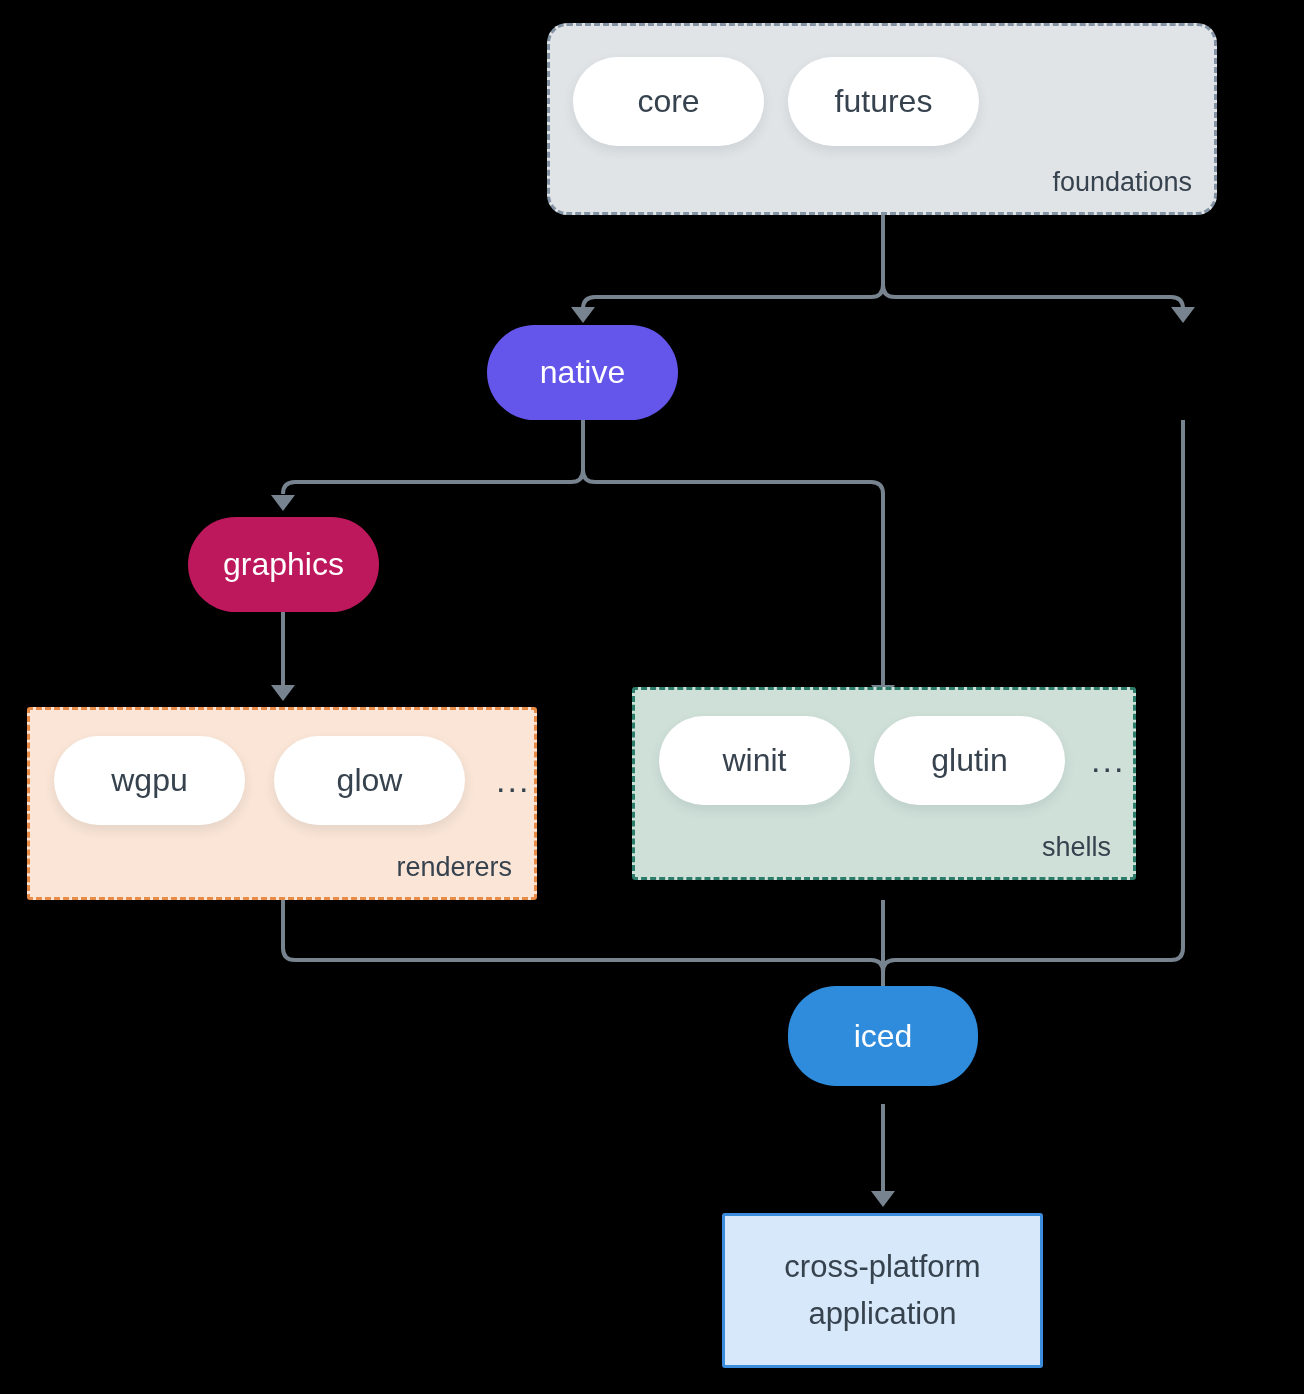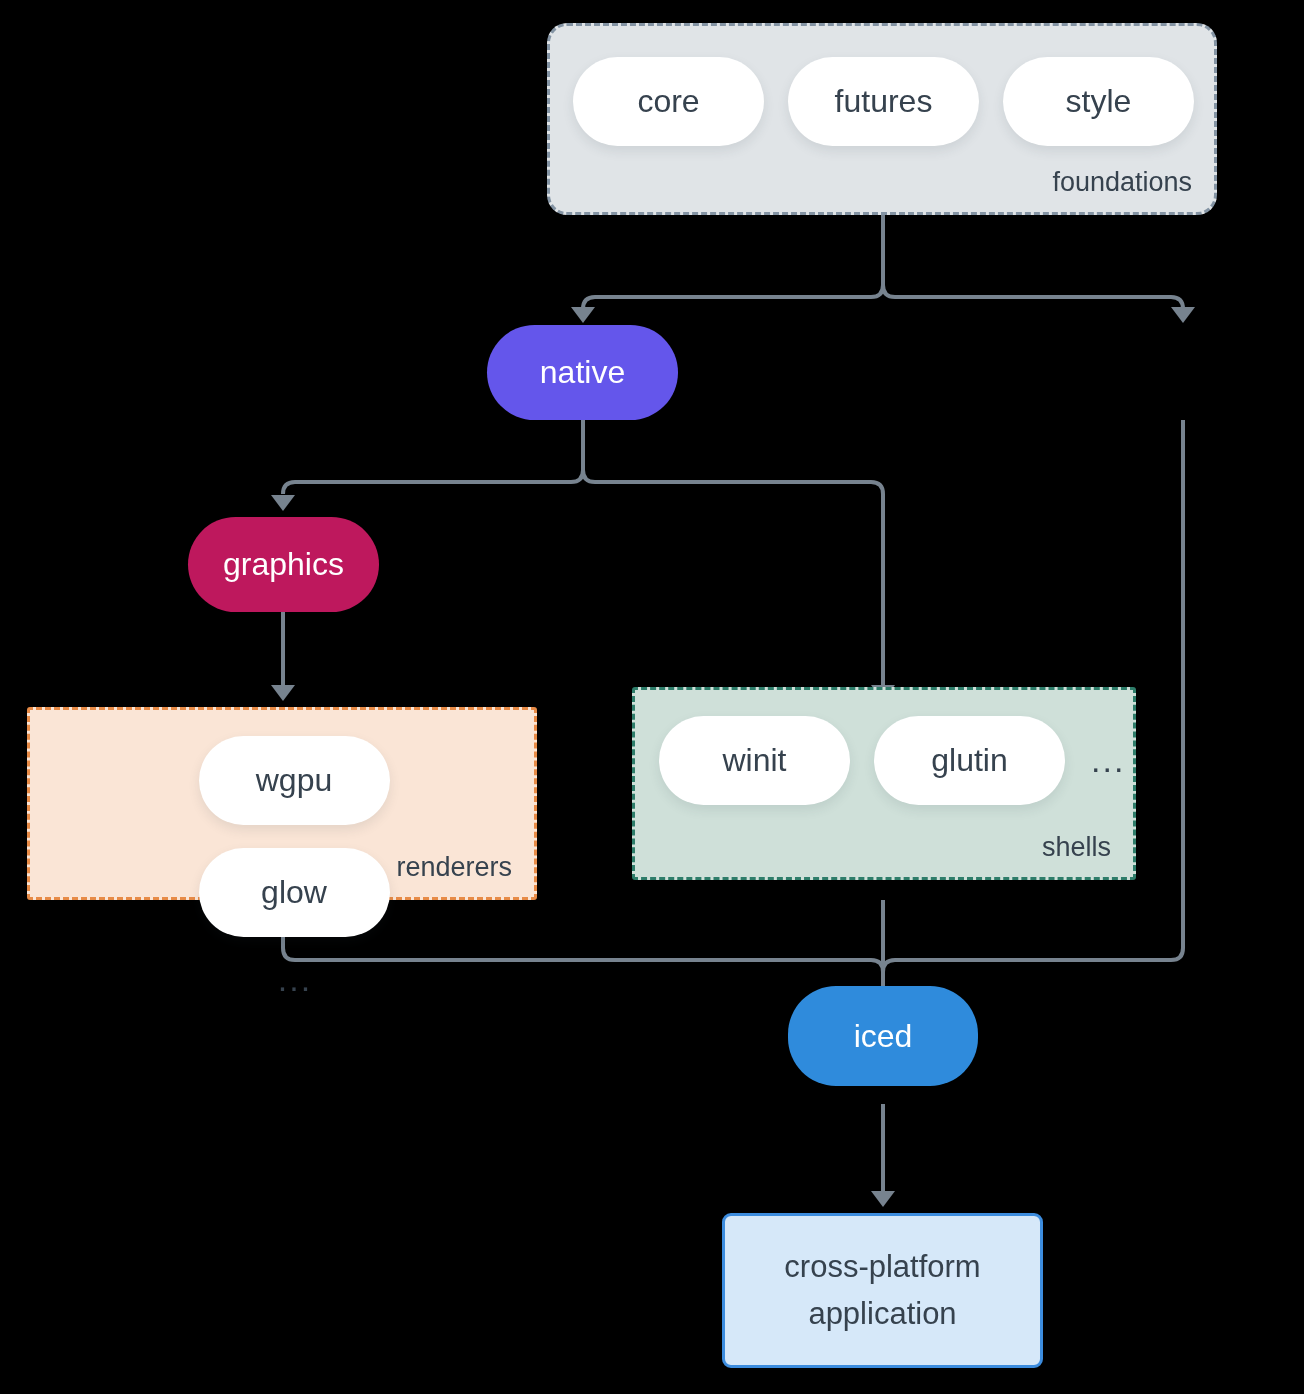--- a/index.html
+++ b/index.html
@@ -70,40 +70,40 @@
     left: 547px; top: 23px;
     width: 670px; height: 192px; border-radius: 20px;
   }
   #foundations-box .pill-row { padding: 31px 0 0 23px; }
   #renderers-box {
     left: 27px; top: 707px;
     width: 510px; height: 193px;
     background: #FAE5D6;
     border-color: #E78B47;
   }
-  #renderers-box .pill-row { padding: 26px 0 0 24px; gap: 23px; flex-direction: column; }
+  #renderers-box .pill-row { padding: 26px 0 0 24px; gap: 29px; }
   #shells-box {
     left: 632px; top: 687px;
     width: 504px; height: 193px;
     background: #CFE0D9;
     border-color: #2E7D6A;
   }
   #shells-box .pill-row { padding: 26px 0 0 24px; }
   #native-pill   { left: 487px;  top: 325px; }
   #web-pill      { left: 1089px; top: 325px; width: 188px; }
   #graphics-pill { left: 188px;  top: 517px; }
   #iced-pill     { left: 788px;  top: 986px; width: 190px; height: 100px; }
   #application-box {
     position: absolute;
     left: 722px; top: 1213px;
     width: 321px; height: 155px;
     box-sizing: border-box;
     background: #D6E8F9;
     border: 3px solid #3C8CDE;
-    border-radius: 9px;
+    border-radius: 3px;
     display: flex;
     align-items: center;
     justify-content: center;
     text-align: center;
     font-size: 31px;
     line-height: 1.5;
     color: #36424E;
     padding: 0 40px;
   }
 </style>
@@ -135,23 +135,20 @@
     </g>
   </svg>
 
   <div class="group-box" id="foundations-box">
     <div class="pill-row">
       <div class="pill white">
         <span>core</span>
       </div>
       <div class="pill white">
         <span>futures</span>
-      </div>
-      <div class="pill white">
-        <span>style</span>
       </div>
     </div>
     <div class="group-label">foundations</div>
   </div>
 
   <div class="pill colored purple" id="native-pill">
     <span>native</span>
   </div>
 
   <div class="pill colored orange" id="graphics-pill">

